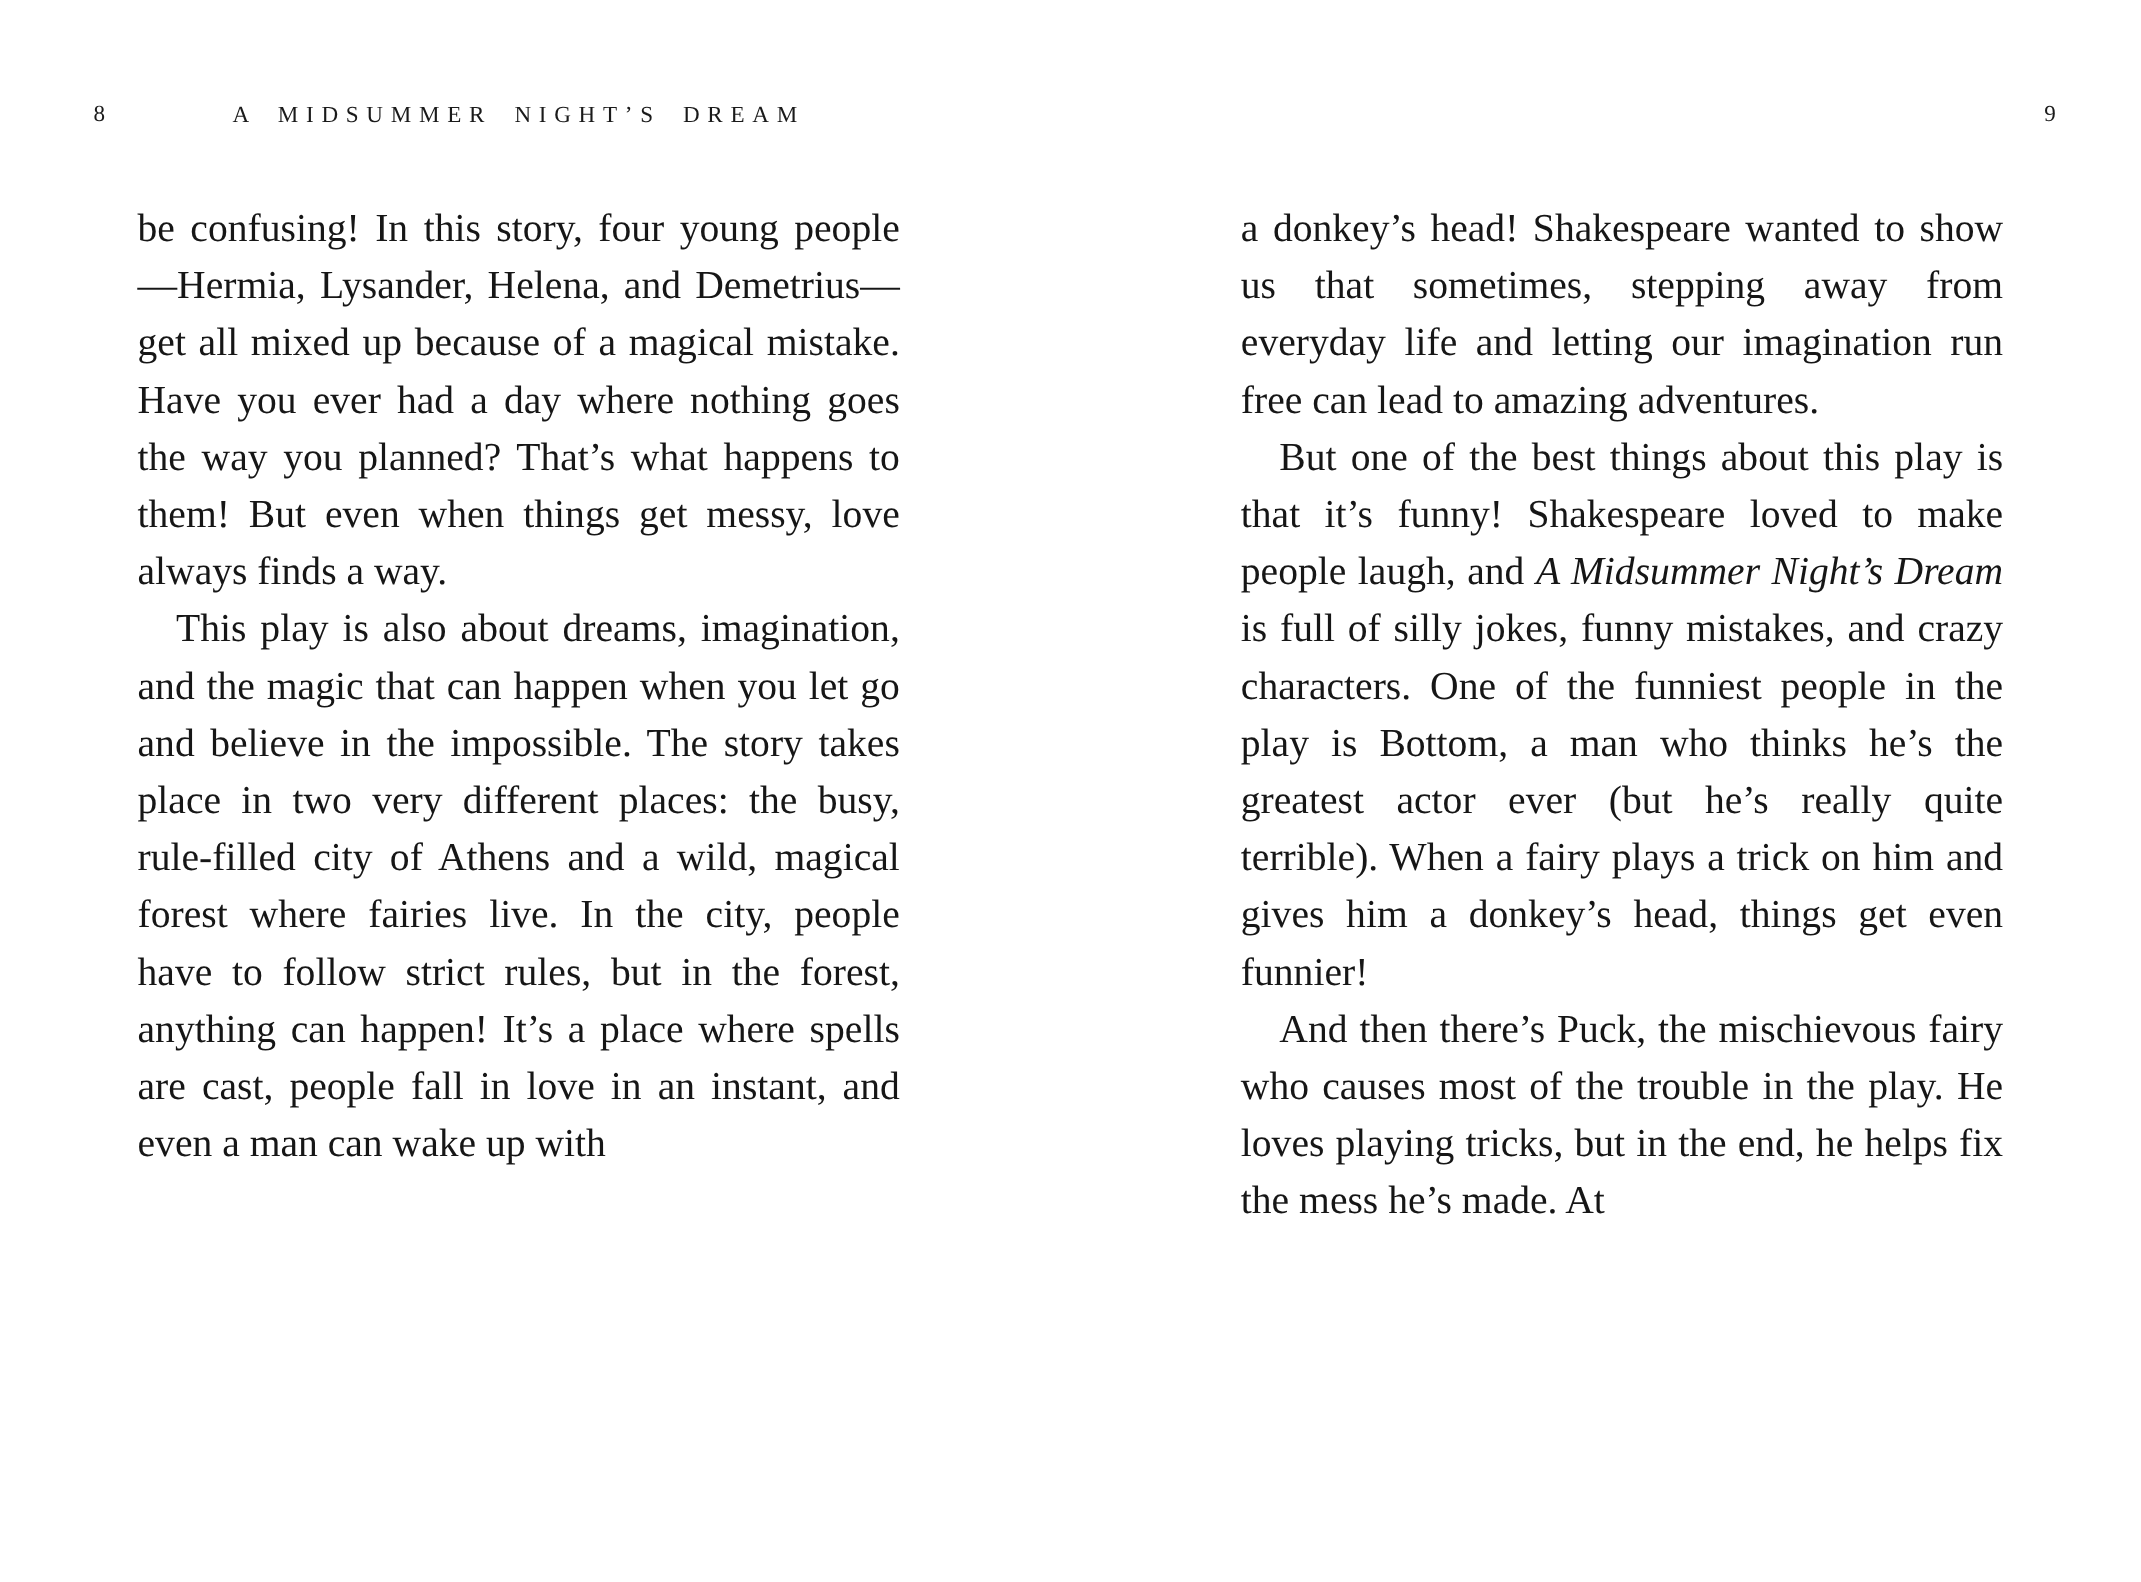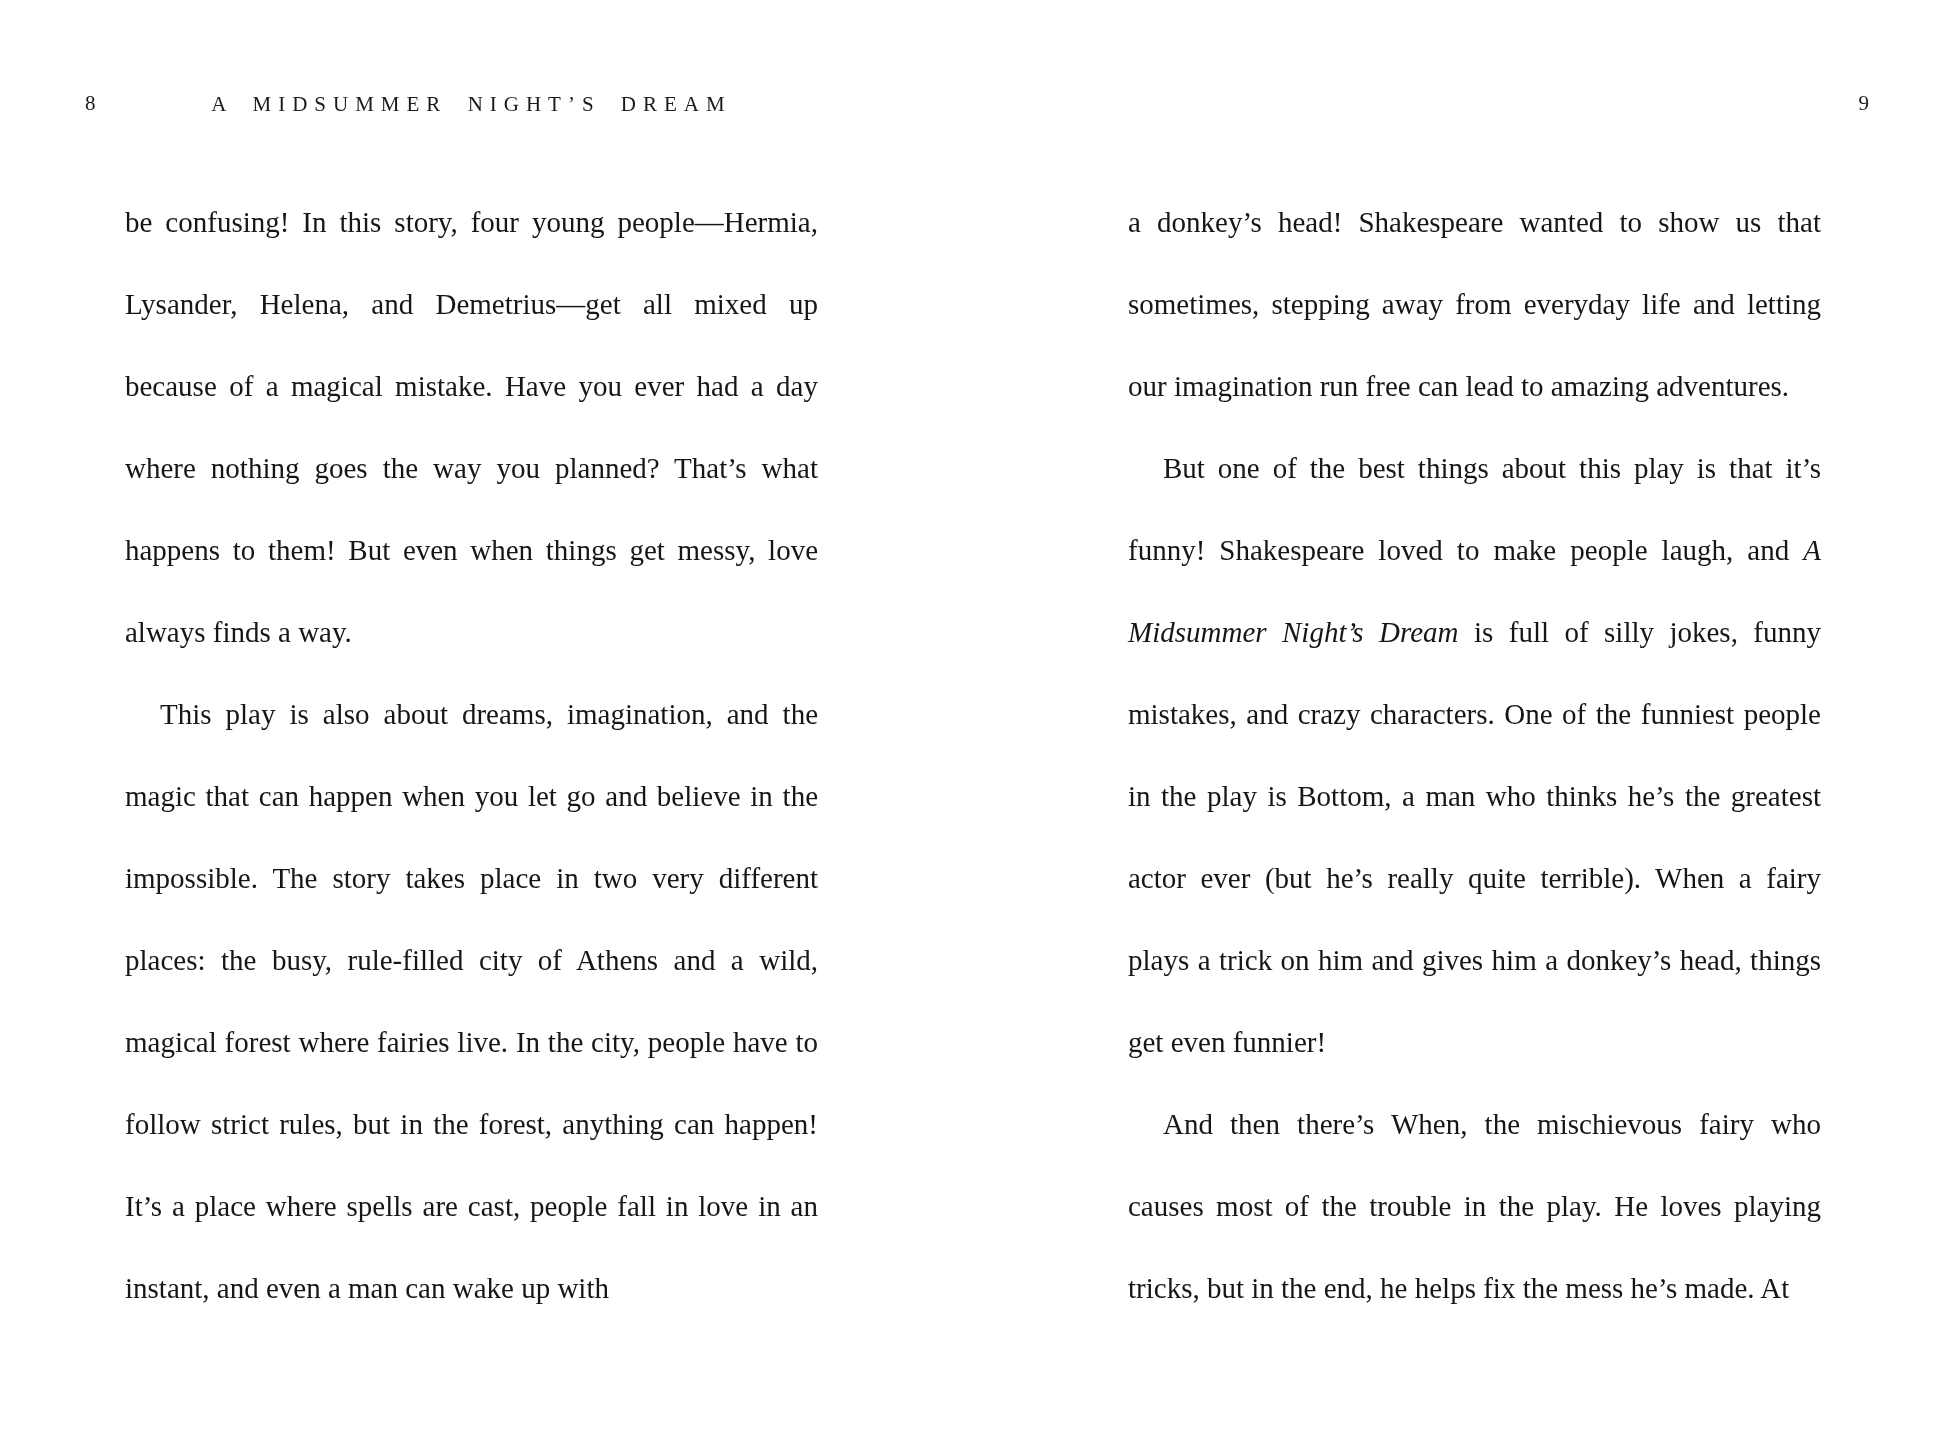--- a/index.html
+++ b/index.html
@@ -45,22 +45,22 @@
   .head-right { left: 1128px; width: 693px; }
   
   .page-body {
     position: absolute;
     top: 181px;
     width: 693px;
   }
   .body-left  { left: 125px; }
   .body-right { left: 1128px; }
   .para {
-    font-size: 29px;
-    line-height: 82px;
+    font-size: 36px;
+    line-height: 52px;
     text-align: justify;
     color: #161616;
   }
   .para.indent { text-indent: 35px; }
   .para em { font-style: italic; }
 </style>
 </head>
 <body style="background: rgb(255, 255, 255); color: rgb(22, 22, 22);">
 
 <div class="spread">
@@ -69,16 +69,16 @@
   <div class="running-head head-left">A MIDSUMMER NIGHT’S DREAM</div>
   <div class="page-body body-left">
       <p class="para"><span>be confusing! In this story, four young people—Hermia, Lysander, Helena, and Demetrius—get all mixed up because of a magical mistake. Have you ever had a day where nothing goes the way you planned? That’s what happens to them! But even when things get messy, love always finds a way.</span></p>
       <p class="para indent"><span>This play is also about dreams, imagination, and the magic that can happen when you let go and believe in the impossible. The story takes place in two very different places: the busy, rule-filled city of Athens and a wild, magical forest where fairies live. In the city, people have to follow strict rules, but in the forest, anything can happen! It’s a place where spells are cast, people fall in love in an instant, and even a man can wake up with</span></p>
     </div>
 
   <span class="folio folio-right">9</span>
   <div class="page-body body-right">
       <p class="para"><span>a donkey’s head! Shakespeare wanted to show us that sometimes, stepping away from everyday life and letting our imagination run free can lead to amazing adventures.</span></p>
       <p class="para indent"><span>But one of the best things about this play is that it’s funny! Shakespeare loved to make people laugh, and </span><em>A Midsummer Night’s Dream</em><span> is full of silly jokes, funny mistakes, and crazy characters. One of the funniest people in the play is Bottom, a man who thinks he’s the greatest actor ever (but he’s really quite terrible). When a fairy plays a trick on him and gives him a donkey’s head, things get even funnier!</span></p>
-      <p class="para indent"><span>And then there’s When, the mischievous fairy who causes most of the trouble in the play. He loves playing tricks, but in the end, he helps fix the mess he’s made. At</span></p>
+      <p class="para indent"><span>And then there’s Puck, the mischievous fairy who causes most of the trouble in the play. He loves playing tricks, but in the end, he helps fix the mess he’s made. At</span></p>
     </div>
 
 </div>
 
 </body></html>

